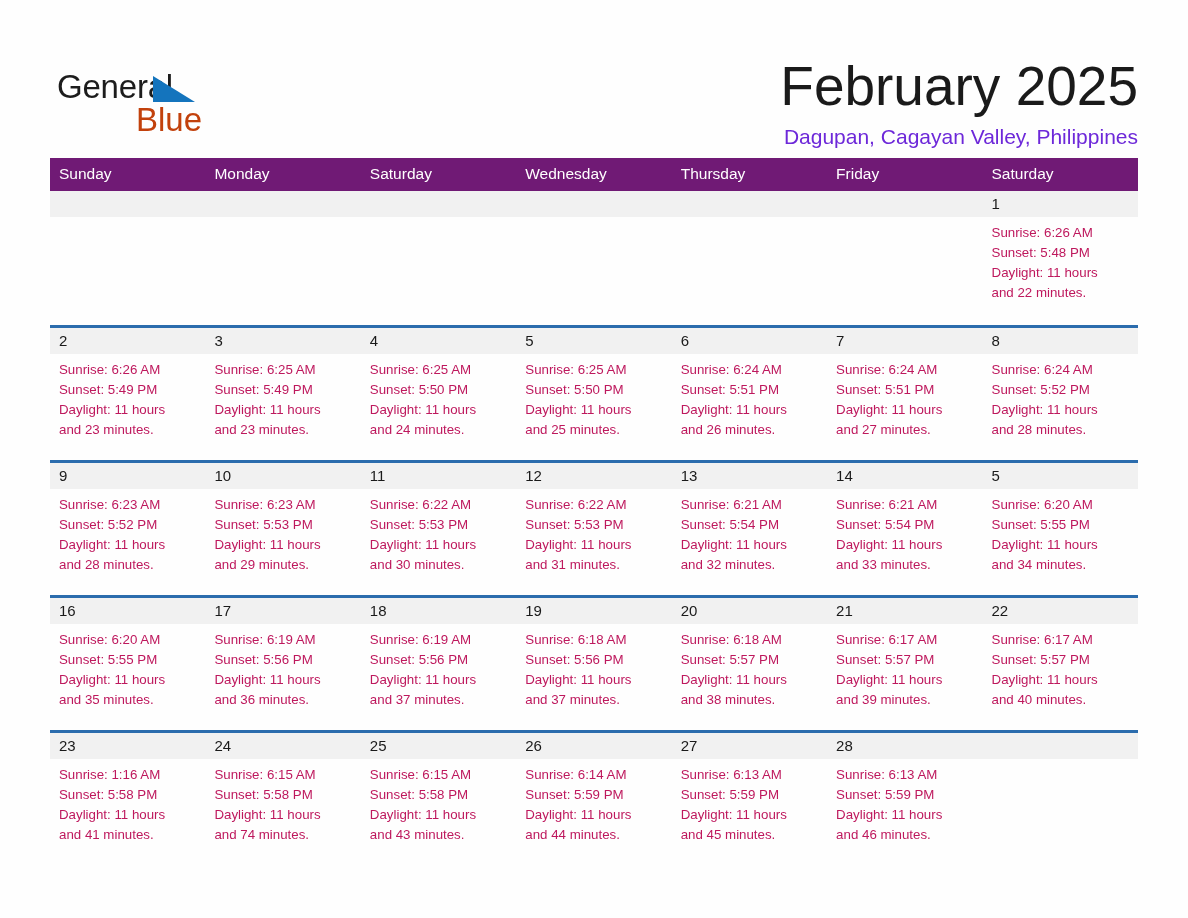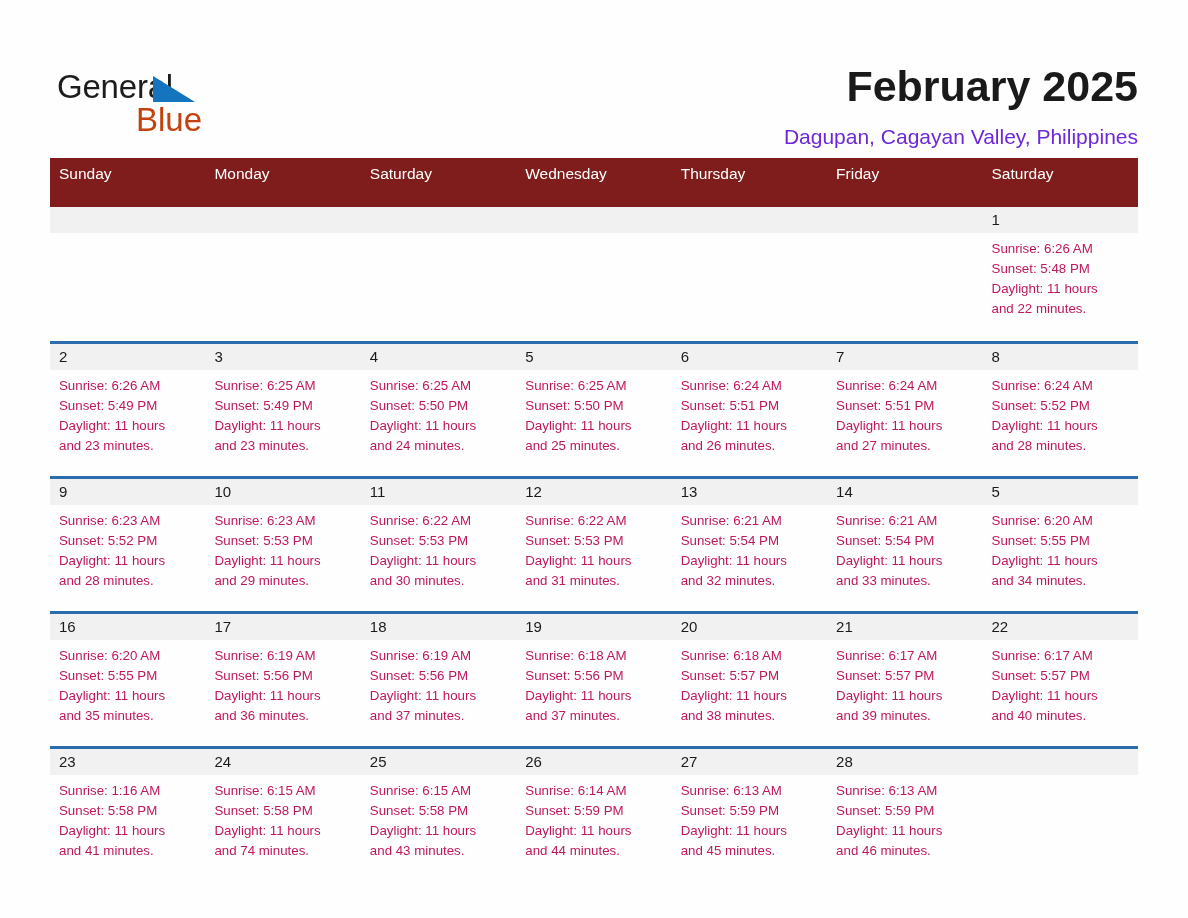--- a/index.html
+++ b/index.html
@@ -64,51 +64,51 @@
     white-space: nowrap;
   }
 
   .title-block {
     position: absolute;
     right: 0;
     top: 0;
     text-align: right;
   }
   .month-title {
-    font-size: 43px;
+    font-size: 55px;
     color: #1a1a1a;
     line-height: 52px;
     white-space: nowrap;
-    font-weight: bold;
+    font-weight: normal;
     margin: 0;
   }
   .location {
     font-size: 21px;
     color: #6d28d9;
     line-height: 30px;
     margin-top: 10px;
     white-space: nowrap;
   }
 
   
   .calendar {
     position: absolute;
     left: 50px;
     top: 158px;
     width: 1088px;
     border-collapse: collapse;
     table-layout: fixed;
   }
   .calendar th {
-    background: #7f1d1d;
+    background: #701a75;
     color: #ffffff;
     font-size: 15.5px;
     font-weight: normal;
     text-align: left;
-    padding: 7px 0 24px 9px;
+    padding: 7px 0 8px 9px;
     height: 30px;
   }
   .calendar td {
     width: 155.43px;
     vertical-align: top;
     padding: 0;
     border-top: 3px solid #2b6cad;
     background: #fefefe;
     height: 135px;
   }

